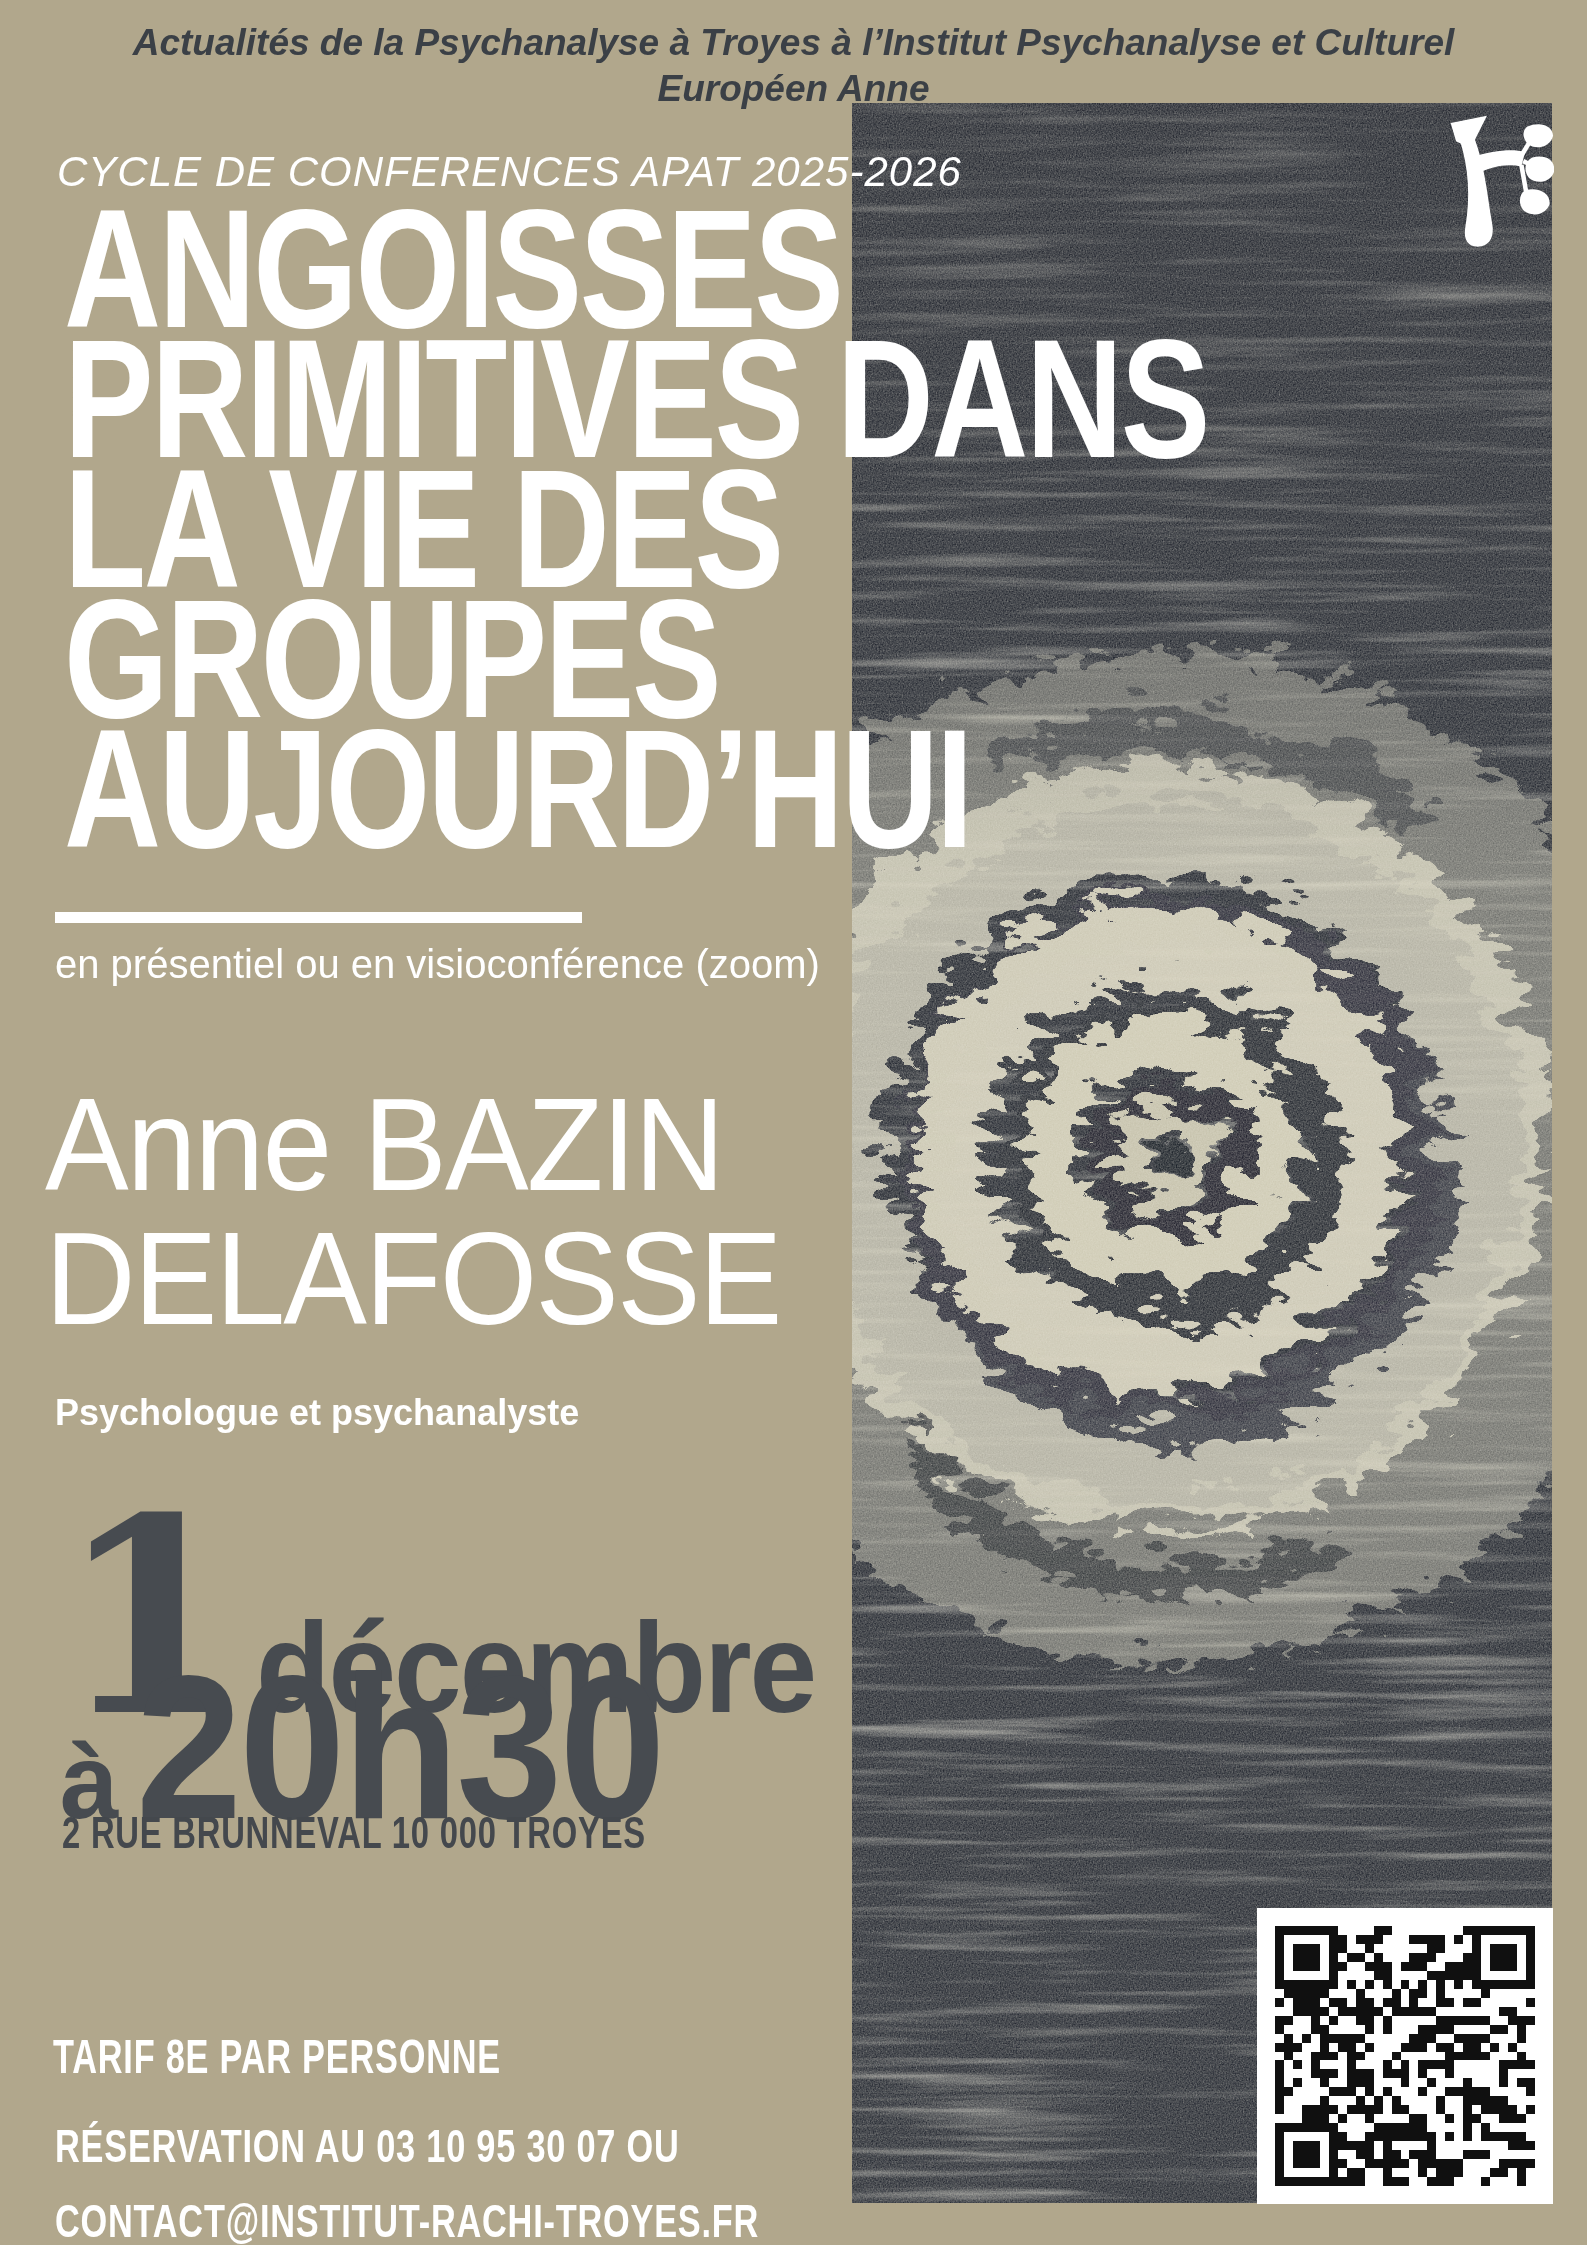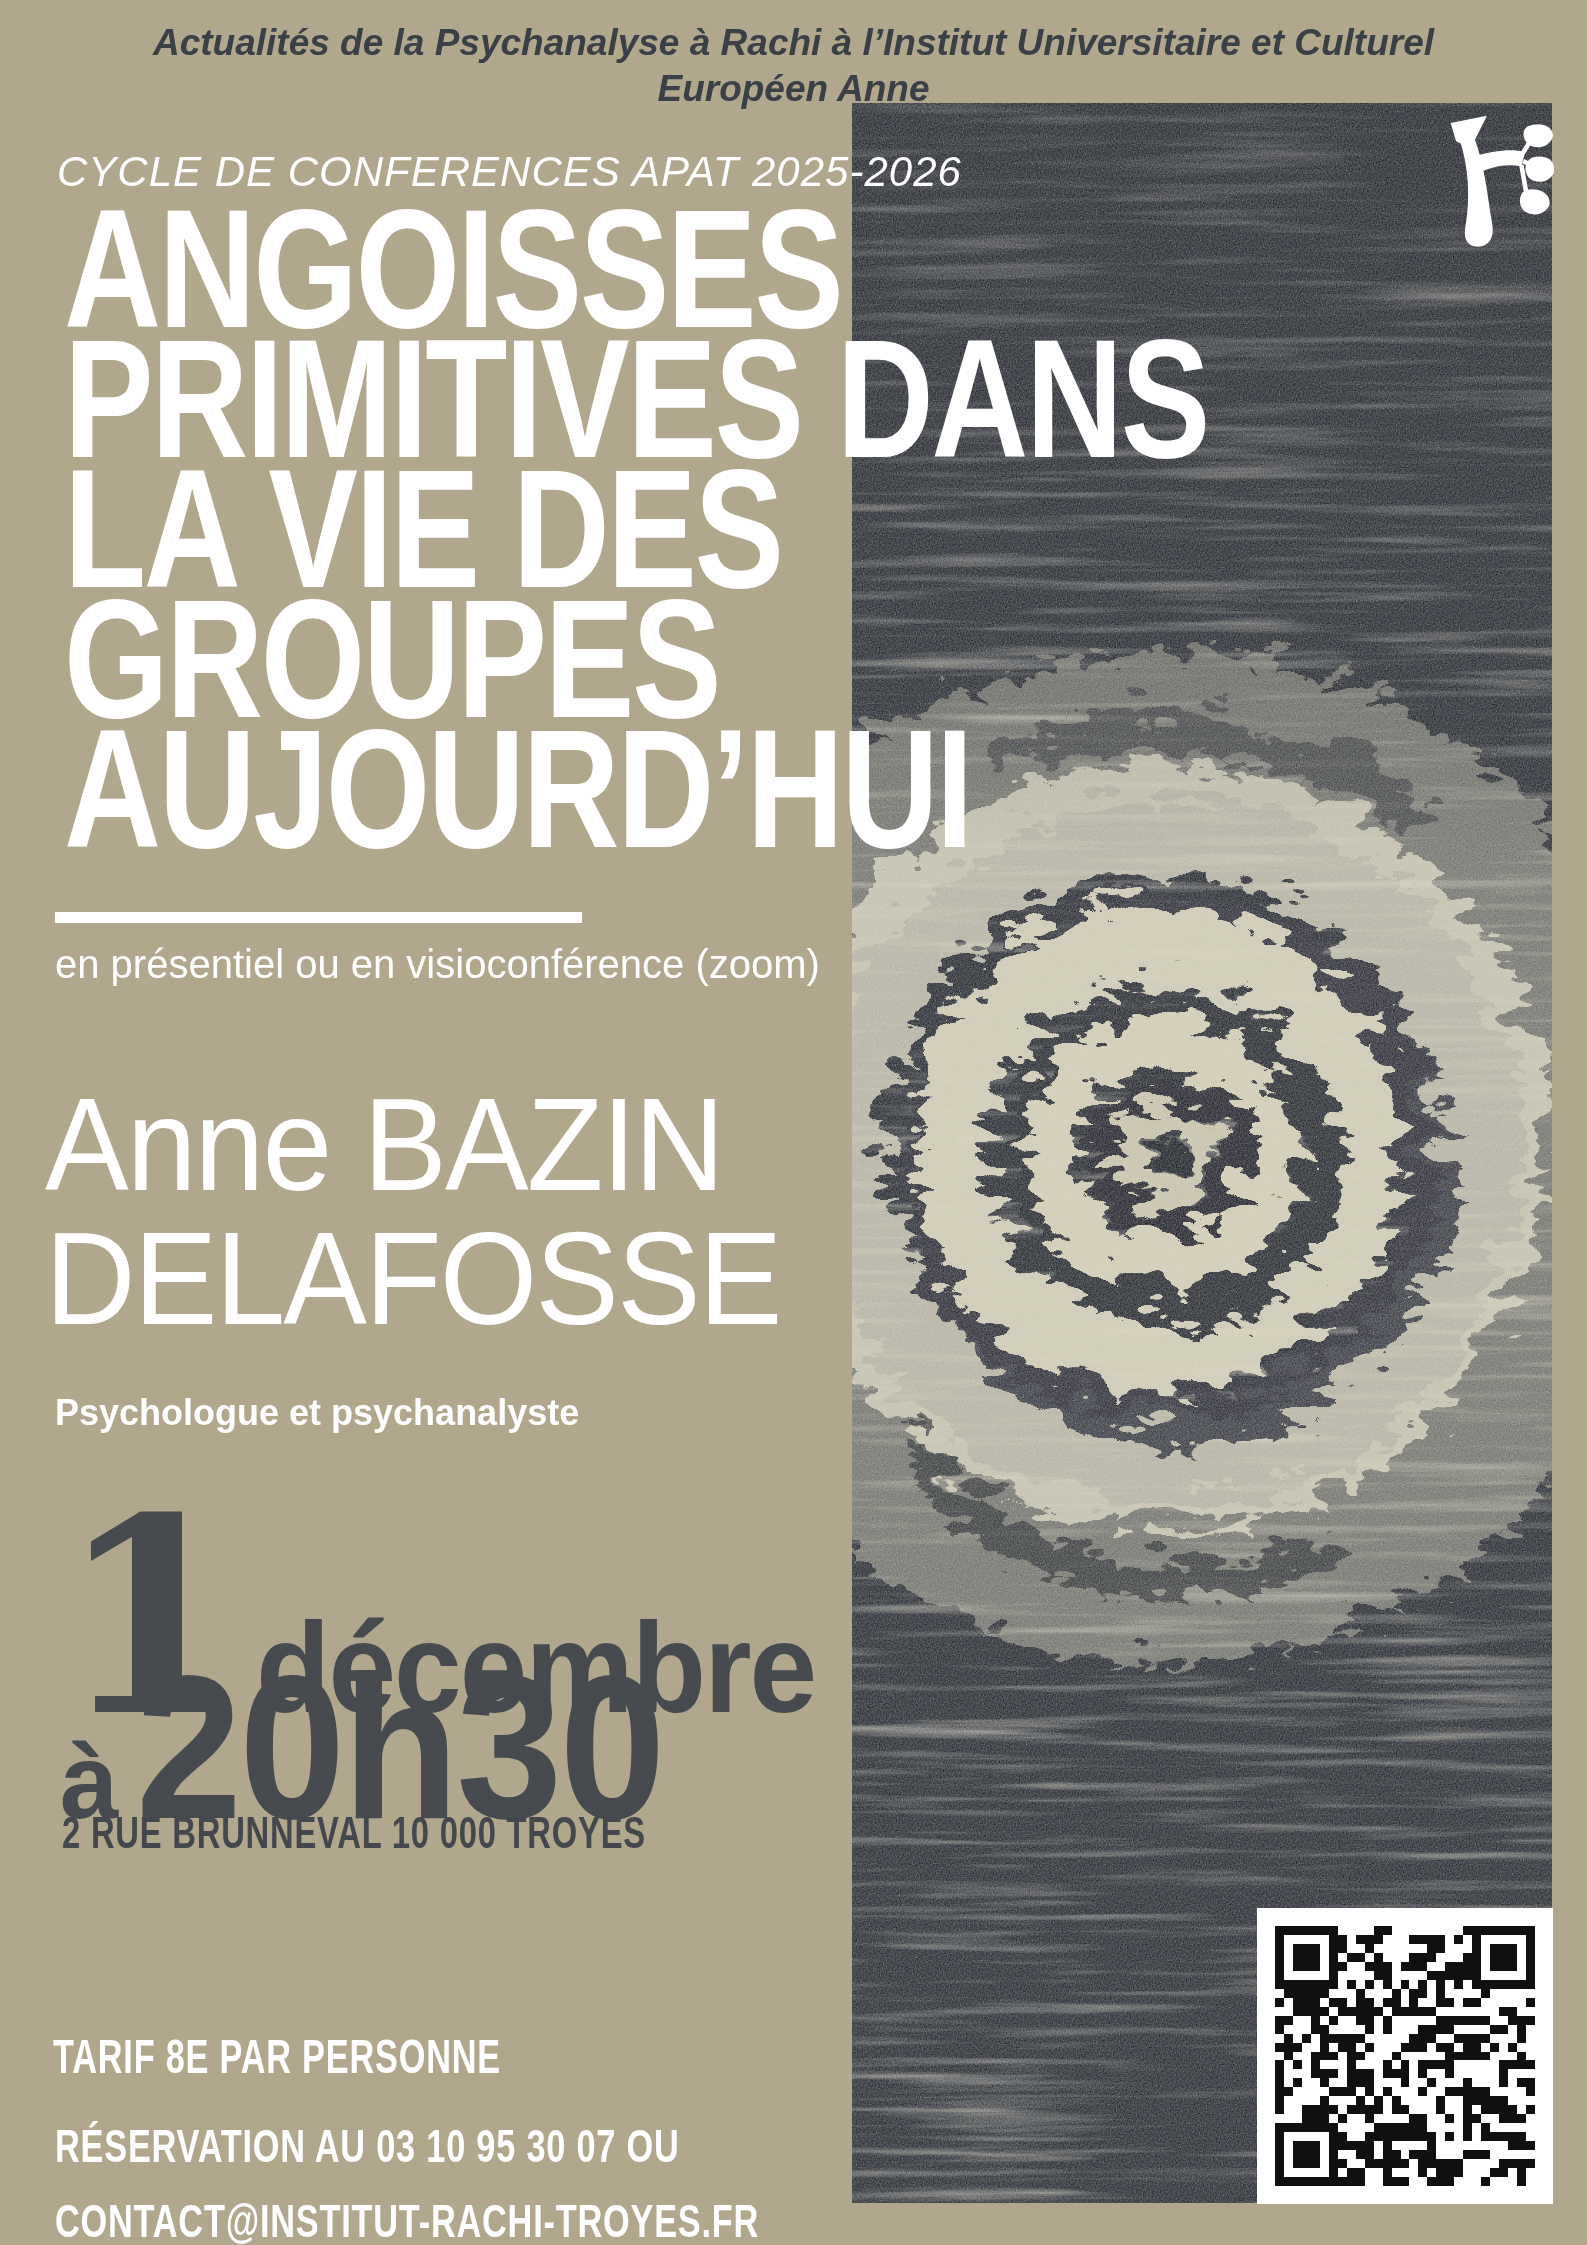--- a/index.html
+++ b/index.html
@@ -52,21 +52,21 @@
 
   .qr{position:absolute;left:1257px;top:1908px;width:296px;height:296px;background:#ffffff;}
   .qr svg{display:block;width:296px;height:296px;}
 </style>
 </head>
 <body>
 
 <div class="page">
 
   <div class="header">
-    <div>Actualités de la Psychanalyse à Rachi  à l’Institut Universitaire et Culturel</div>
+    <div>Actualités de la Psychanalyse à Troyes  à l’Institut Psychanalyse et Culturel</div>
     <div>Européen Anne</div>
   </div>
 
   <div class="photo">
     <svg width="700" height="2100" viewBox="0 0 700 2100" preserveAspectRatio="none">
       <defs>
         <filter id="streaks" x="-10%" y="-5%" width="120%" height="110%">
           <feTurbulence type="fractalNoise" baseFrequency="0.004 0.09" numOctaves="4" seed="11" result="n"></feTurbulence>
           <feColorMatrix in="n" type="matrix" values="0 0 0 0 0.85  0 0 0 0 0.83  0 0 0 0 0.73  0.9 0.9 0 0 -0.9"></feColorMatrix>
         </filter>

